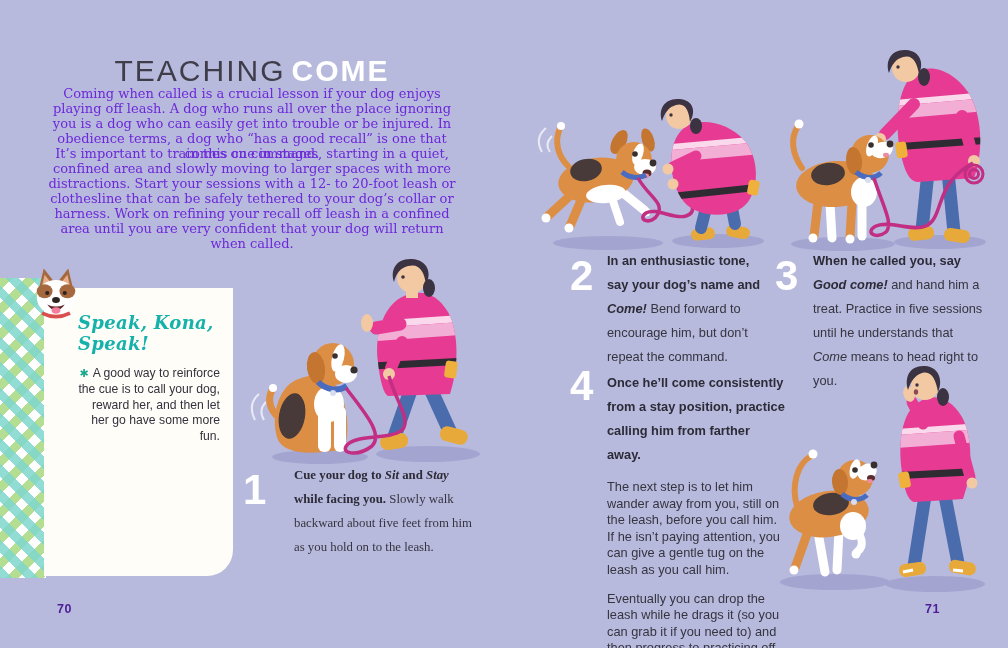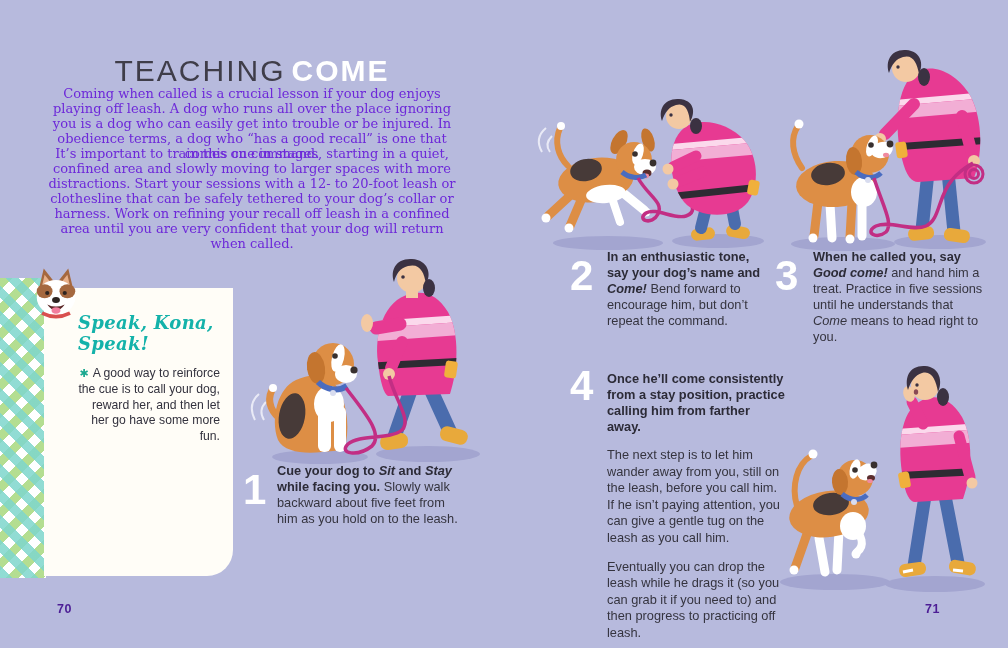--- a/index.html
+++ b/index.html
@@ -51,21 +51,21 @@
     font-size:12.2px;line-height:15.8px;color:#33323e;
     padding-left:15px;text-indent:-15px;margin-bottom:9px;text-align:right;
   }
   .bullet-star{color:#1aa88f;font-size:11px;margin-right:4px;}
   .kona-head{position:absolute;left:28px;top:-12px;width:56px;height:54px;}
   
   .step-num{
     font-size:42px;font-weight:800;color:#ffffff;line-height:.9;
     font-family:"Liberation Sans",sans-serif;
   }
-  .step-text{font-size:12.8px;line-height:16px;margin:0;}
+  .step-text{font-size:12.8px;line-height:24px;margin:0;}
   .step-text .b{font-weight:700;color:#2c2b37;}
   .step-text .i{font-style:italic;}
   .step-para{font-size:12.8px;line-height:16.6px;margin:12px 0 0 0;}
   
   .pagenum{font-size:12.5px;font-weight:700;letter-spacing:.5px;color:#4c1d95;}
   svg{display:block;}
 </style>
 </head>
 <body>
 
@@ -147,21 +147,21 @@
   <ellipse cx="114" cy="132" rx="11" ry="9" fill="#fff"></ellipse>
   <circle cx="122" cy="128" r="3.6" fill="#38302e"></circle>
   <circle cx="103" cy="114" r="2.8" fill="#38302e"></circle>
   <path d="M86,140 C94,148 106,150 115,144" stroke="#4a6cc0" stroke-width="6" fill="none"></path>
   <circle cx="101" cy="151" r="3" fill="#d8dcef"></circle>
   <path d="M114,146 C132,170 152,192 140,204 C126,215 106,212 116,202 C128,192 158,198 170,188 C180,178 163,158 157,134" stroke="#c22e84" stroke-width="3.5" fill="none"></path>
 </svg>
 </div>
 
 <div class="abs step-num" style="left:243px;top:459px;">1</div>
-<p class="abs step-text" style="left:277px;top:463px;width:181px;"><span class="b">Cue your dog to </span><span class="b i">Sit</span><span class="b"> and </span><span class="b i">Stay</span><span class="b"> while facing you. </span><span>Slowly walk backward about five feet from him as you hold on to the leash.</span></p>
+<p class="abs step-text" style="left:294px;top:463px;width:181px;font-family:Liberation Serif, serif;"><span class="b">Cue your dog to </span><span class="b i">Sit</span><span class="b"> and </span><span class="b i">Stay</span><span class="b"> while facing you. </span><span>Slowly walk backward about five feet from him as you hold on to the leash.</span></p>
 
 <div class="abs pagenum" style="left:57px;top:590px;">70</div>
 
 <div class="abs" style="left:526px;top:58px;width:247px;height:188px;">
 <svg viewBox="0 0 247 188" width="247" height="188">
   <ellipse cx="82" cy="173" rx="55" ry="7" fill="#a3a5d0"></ellipse>
   <ellipse cx="192" cy="171" rx="46" ry="7" fill="#a3a5d0"></ellipse>
   <path d="M26,66 q-8,8 -2,16" stroke="#e9eaf6" stroke-width="2" fill="none"></path>
   <path d="M20,58 q-12,10 -4,24" stroke="#e9eaf6" stroke-width="2" fill="none"></path>
 

